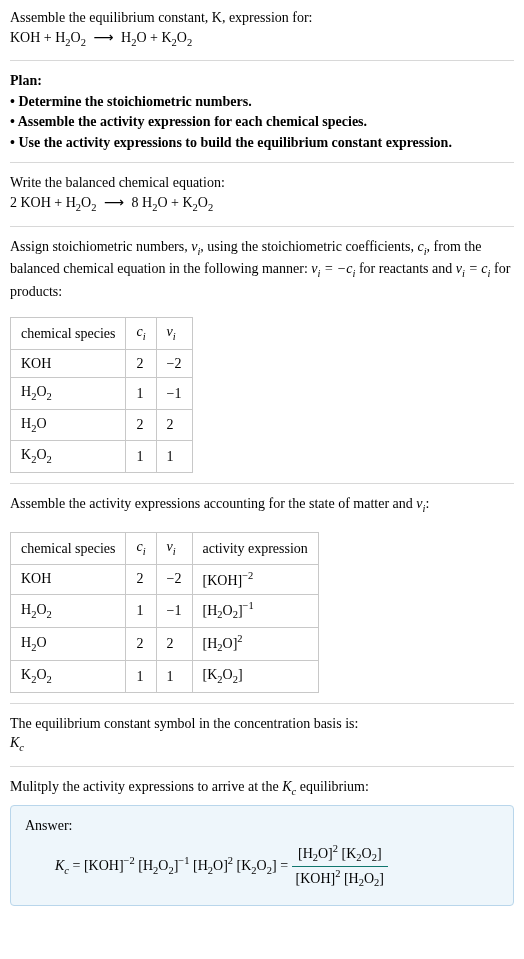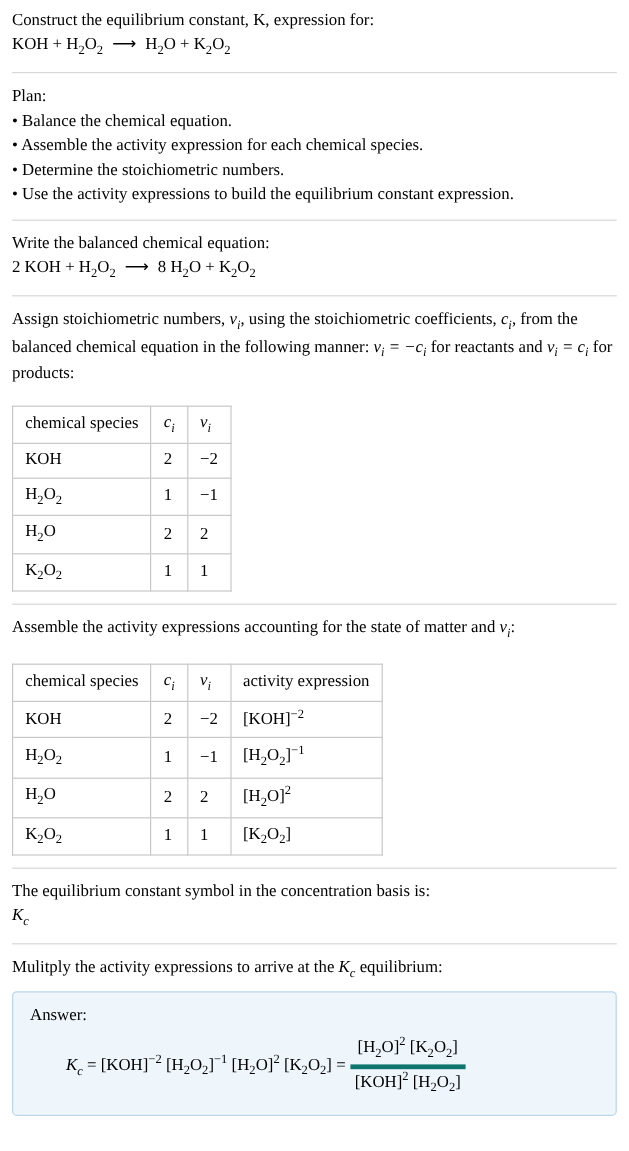--- a/index.html
+++ b/index.html
@@ -41,44 +41,43 @@
     border-radius: 4px;
     padding: 10px 14px 14px 14px;
     margin-top: 6px;
   }
   .answer-label { margin-bottom: 6px; }
   .frac {
     display: inline-block;
     vertical-align: middle;
     text-align: center;
   }
-  .frac .num { display:block; border-bottom:4px solid #0f766e; padding:0 4px; }
+  .frac .num { display:block; border-bottom:1px solid #0f766e; padding:0 4px; }
   .frac .den { display:block; padding:0 4px; }
   .eq-line .indent { padding-left: 30px; display:inline-block; }
-  .plan-list div { margin: 1px 0; }
+  .plan-list div { margin: 1px 0; font-weight: bold; }
 </style>
 </head>
 <body>
 
 <div class="section">
-  <div>Construct the equilibrium constant, K, expression for:</div>
+  <div>Assemble the equilibrium constant, K, expression for:</div>
   <div>
     <span><span>KOH + H</span><span class="sub">2</span><span>O</span><span class="sub">2</span></span>
     <span class="arrow">⟶</span>
     <span><span>H</span><span class="sub">2</span><span>O + K</span><span class="sub">2</span><span>O</span><span class="sub">2</span></span>
   </div>
 </div>
 
 <hr class="sep">
 
 <div class="section plan-list">
   <div>Plan:</div>
-  <div>• Balance the chemical equation.</div>
+  <div>• Determine the stoichiometric numbers.</div>
   <div>• Assemble the activity expression for each chemical species.</div>
-  <div>• Determine the stoichiometric numbers.</div>
   <div>• Use the activity expressions to build the equilibrium constant expression.</div>
 </div>
 
 <hr class="sep">
 
 <div class="section">
   <div>Write the balanced chemical equation:</div>
   <div>
     <span><span>2 KOH + H</span><span class="sub">2</span><span>O</span><span class="sub">2</span></span>
     <span class="arrow">⟶</span>

